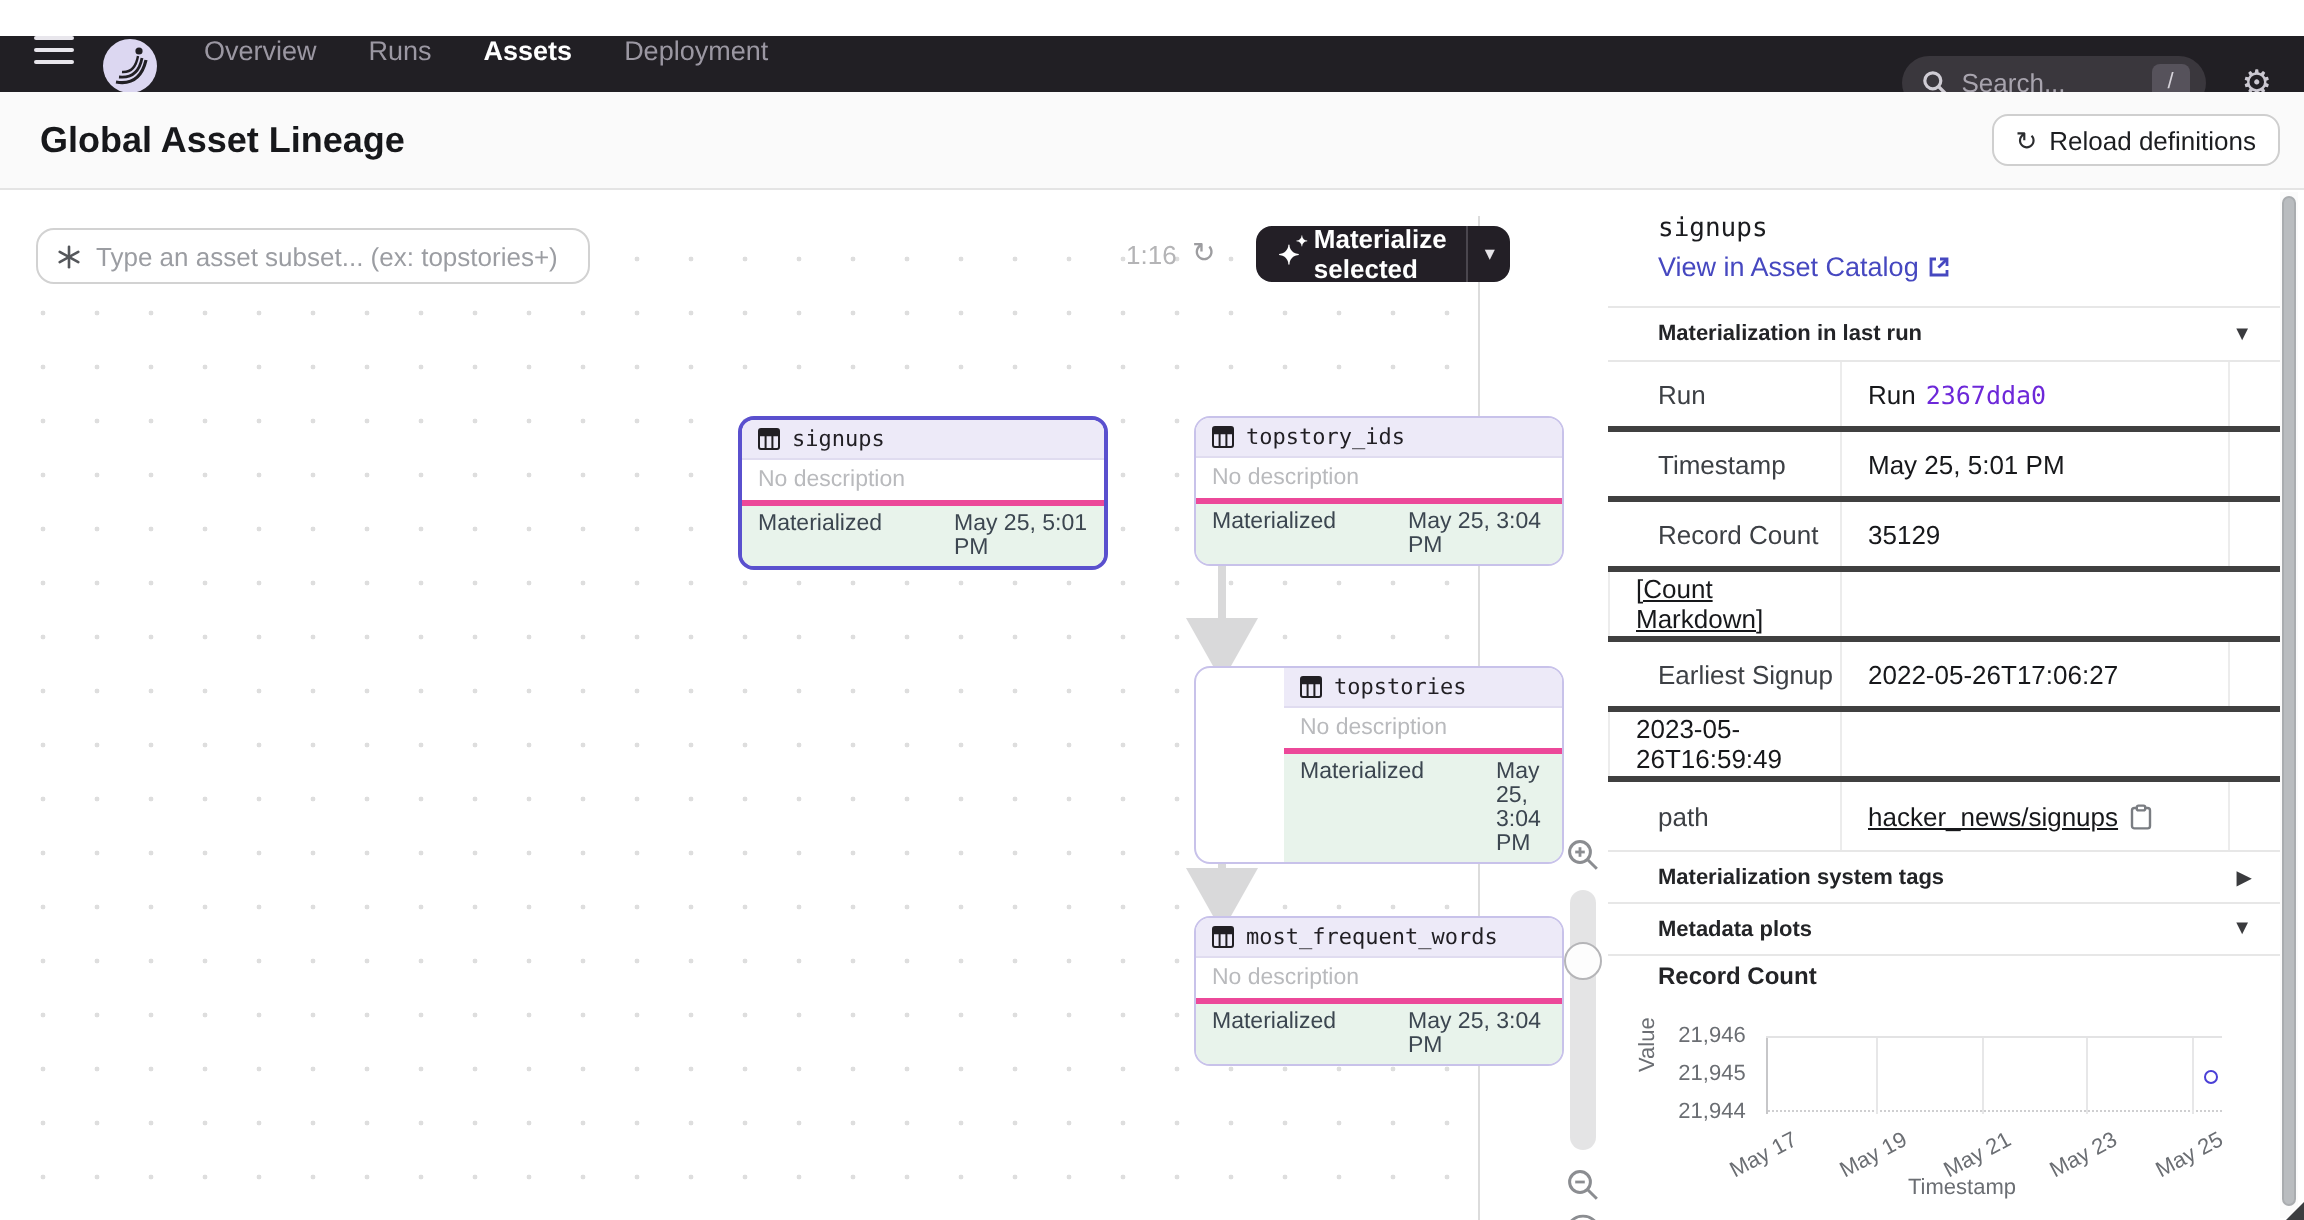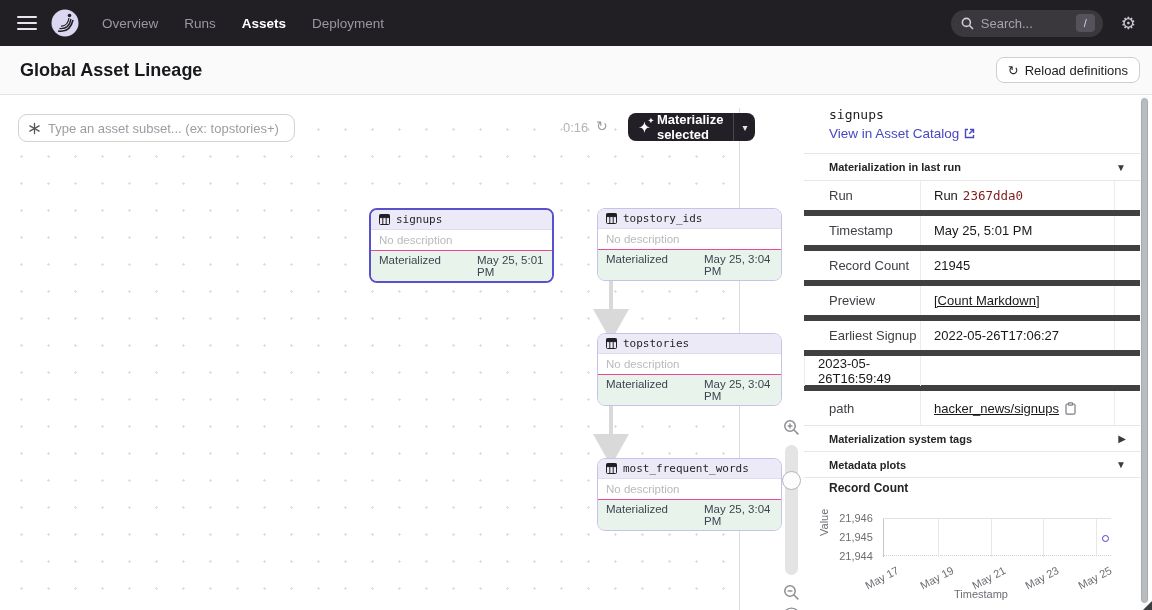--- a/index.html
+++ b/index.html
@@ -1,21 +1,21 @@
 <!DOCTYPE html>
 <html><head>
 <meta charset="utf-8">
 <style>
   * { box-sizing: border-box; margin: 0; padding: 0; }
   html,body { width:1152px; height:610px; }
   body { font-family:"Liberation Sans", sans-serif; background:#fff; overflow:hidden; position:relative; }
   .mono { font-family:"DejaVu Sans Mono", monospace; }
 
   
-  .topnav { position:absolute; left:0; top:0; width:1152px; height:46px; background:#211f24; display:flex; align-items:center; }
+  .topnav { position:absolute; left:0; top:18px; width:1152px; height:46px; background:#211f24; display:flex; }
   .hamburger { width:20px; height:14px; margin-left:17px; display:flex; flex-direction:column; justify-content:space-between; cursor:pointer; }
   .hamburger span { display:block; height:2.4px; background:#e8e6ec; border-radius:1px; }
   .logo { width:30px; height:30px; margin-left:13px; }
   .nav-links { display:flex; gap:26px; margin-left:22px; }
   .nav-link { font-size:13.5px; color:#9b97a2; cursor:pointer; }
   .nav-link.active { color:#ffffff; font-weight:bold; }
   .nav-right { margin-left:auto; display:flex; align-items:center; margin-right:16px; }
   .search-pill { width:152px; height:27px; background:#3a373d; border-radius:14px; display:flex; align-items:center; padding:0 8px 0 10px; }
   .search-pill input { background:transparent; border:none; outline:none; color:#c9c6cf; font-size:13px; width:92px; margin-left:7px; font-family:"Liberation Sans",sans-serif; }
   .search-pill input::placeholder { color:#a8a4ae; }
@@ -41,45 +41,45 @@
   .materialize-main { display:flex; align-items:center; padding:0 10px 0 11px; gap:7px; font-size:13px; font-weight:bold; }
   .sparkle { font-size:13px; position:relative; }
   .sparkle::after { content:"✦"; font-size:7px; position:absolute; right:-4px; top:-3px; }
   .materialize-caret { border-left:1px solid #4a464e; padding:0 8px; font-size:10px; color:#e6e4e8; align-self:stretch; display:flex; align-items:center; }
 
   
   .asset-node { position:absolute; width:185px; background:#fff; border:1px solid #c8c2ea; border-radius:8px; overflow:hidden; cursor:pointer; }
   .asset-node.selected { border:2px solid #5a50ce; }
   .node-header { background:#edeaf8; padding:3px 8px; display:flex; align-items:center; gap:6px; border-bottom:1px solid #e0dcf0; }
   .node-name { font-family:"DejaVu Sans Mono", monospace; font-size:11px; color:#211f24; }
-  .node-desc { padding:4px 8px; font-size:11.5px; color:#b9babd; border-bottom:1px solid #ec4899; }
+  .node-desc { padding:4px 8px; font-size:11.5px; color:#b9babd; border-bottom:3px solid #ec4899; }
   .node-footer { background:#e8f3eb; padding:3px 8px; display:flex; justify-content:space-between; font-size:11.5px; color:#3c4650;gap:36px; }
   .edges-svg { position:absolute; left:0; top:0; pointer-events:none; }
 
   
   .zoom-controls { position:absolute; left:780px; top:308px; width:22px; display:flex; flex-direction:column; align-items:center; }
   .zc-icon { cursor:pointer; margin:3px 0; }
   .zoom-slider { width:13px; height:130px; background:#e4e4e5; border-radius:7px; margin:6px 0; position:relative; cursor:pointer; }
   .zoom-handle { position:absolute; left:-3px; top:26px; width:19px; height:19px; border-radius:50%; background:#fdfdfd; border:1px solid #b5b5b8; cursor:grab; }
 
   
   .sidebar { position:absolute; left:804px; top:95px; width:348px; height:515px; background:#fff; }
   .sb-name { position:absolute; left:25px; top:12px; font-size:13px; color:#1b1c1f; }
   .sb-catalog { position:absolute; left:25px; top:31px; font-size:13.5px; color:#4648c0; cursor:pointer; display:flex; align-items:center; gap:5px; }
   .sb-section { position:absolute; left:0; width:336px; border-top:1px solid #e7e7e7; display:flex; align-items:center; padding:0 14px 0 25px; cursor:pointer; }
   .sb-section .cap { font-size:11px; font-weight:bold; color:#232427; }
   .sb-section .caret { margin-left:auto; font-size:10px; color:#3a3b3e; }
   .sb-table { position:absolute; left:0; top:85px; width:336px; border-top:1px solid #e7e7e7; }
-  .sb-row { display:grid; grid-template-columns:116px 194px 26px; height:35px; border-bottom:6px solid #404040; font-size:13px; }
+  .sb-row { display:grid; grid-template-columns:116px 194px 26px; height:35px; border-bottom:3px solid #404040; font-size:13px; }
   .sb-row:last-child { border-bottom:none; }
   .sb-cell { display:flex; align-items:center; }
   .sb-cell.label { padding-left:25px; color:#3d4045; }
   .sb-cell.value { border-left:1px solid #ececec; padding-left:13px; color:#17181b; }
   .sb-cell.end { border-left:1px solid #ececec; }
-  .run-id { font-family:"DejaVu Sans Mono", monospace; color:#7f1d1d; margin-left:5px; font-size:12.5px;text-align:center; }
+  .run-id { font-family:"DejaVu Sans Mono", monospace; color:#6d28d9; margin-left:5px; font-size:12.5px;text-align:center; }
   .link-under { text-decoration:underline; cursor:pointer; color:#17181b; }
   .clip-icon { margin-left:6px; cursor:pointer; }
 
   
   .plot-heading { position:absolute; left:25px; top:386px; font-size:12px; font-weight:bold; color:#232427; }
   .chart { position:absolute; left:0; top:405px; width:336px; height:110px; }
   .ylab { position:absolute; left:14px; top:36px; font-size:11px; color:#6b6e73; transform:rotate(-90deg); transform-origin:left top; }
   .ytick { position:absolute; right:260px; width:48px; text-align:center; font-size:11px; color:#6b6e73; }
   .plot-area { position:absolute; left:79px; top:18px; width:228px; height:38px; border-top:1px solid #e3e3e4; border-bottom:1px dotted #cfcfd1; }
   .vgrid { position:absolute; top:0; width:1px; height:38px; background:#e7e7e8; }
@@ -142,21 +142,21 @@
     <svg width="13" height="13" viewBox="0 0 14 14">
       <g stroke="#55575b" stroke-width="1.4" stroke-linecap="round">
         <line x1="7" y1="1.5" x2="7" y2="12.5"></line>
           <line x1="2" y1="4.2" x2="12" y2="9.8"></line>
           <line x1="12" y1="4.2" x2="2" y2="9.8"></line>
       </g>
     </svg>
     <input type="text" placeholder="Type an asset subset... (ex: topstories+)" style="">
   </div>
 
-  <span class="graph-timer">0:16</span>
+  <span class="graph-timer">1:16</span>
   <span class="graph-refresh">↻</span>
 
   <div class="materialize-btn">
     <div class="materialize-main">
       <span class="sparkle">✦</span>
       <span>Materialize selected</span>
     </div>
     <div class="materialize-caret">▾</div>
   </div>
 
@@ -199,21 +199,21 @@
         </svg>
       <span class="node-name">topstory_ids</span>
     </div>
     <div class="node-desc">No description</div>
     <div class="node-footer">
       <span>Materialized</span>
       <span>May 25, 3:04 PM</span>
     </div>
   </div>
 
-  <div class="asset-node" style="left:597px; top:225px;">
+  <div class="asset-node" style="left:597px; top:225px;padding-left:44px;">
     <div class="node-header">
       <svg width="11" height="11" viewBox="0 0 11 11">
           <rect x="0.5" y="0.5" width="10" height="10" rx="1" fill="none" stroke="#211f24"></rect>
           <line x1="0.5" y1="3.6" x2="10.5" y2="3.6" stroke="#211f24"></line>
           <line x1="3.8" y1="3.6" x2="3.8" y2="10.5" stroke="#211f24"></line>
           <line x1="7.2" y1="3.6" x2="7.2" y2="10.5" stroke="#211f24"></line>
           <rect x="0.5" y="0.5" width="10" height="3" fill="#211f24"></rect>
         </svg>
       <span class="node-name">topstories</span>
     </div>
@@ -291,25 +291,24 @@
       </div>
       <div class="sb-cell end"></div>
     </div>
     <div class="sb-row">
       <div class="sb-cell label">Timestamp</div>
       <div class="sb-cell value">May 25, 5:01 PM</div>
       <div class="sb-cell end"></div>
     </div>
     <div class="sb-row">
       <div class="sb-cell label">Record Count</div>
-      <div class="sb-cell value">21945</div>
-      <div class="sb-cell end"></div>
-    </div>
-    <div class="sb-row">
-      <div class="sb-cell label">Preview</div>
+      <div class="sb-cell value">35129</div>
+      <div class="sb-cell end"></div>
+    </div>
+    <div class="sb-row">
       <div class="sb-cell value">
           <span class="link-under">[Count Markdown]</span>
         </div>
       <div class="sb-cell end"></div>
     </div>
     <div class="sb-row">
       <div class="sb-cell label">Earliest Signup</div>
       <div class="sb-cell value">2022-05-26T17:06:27</div>
       <div class="sb-cell end"></div>
     </div>

